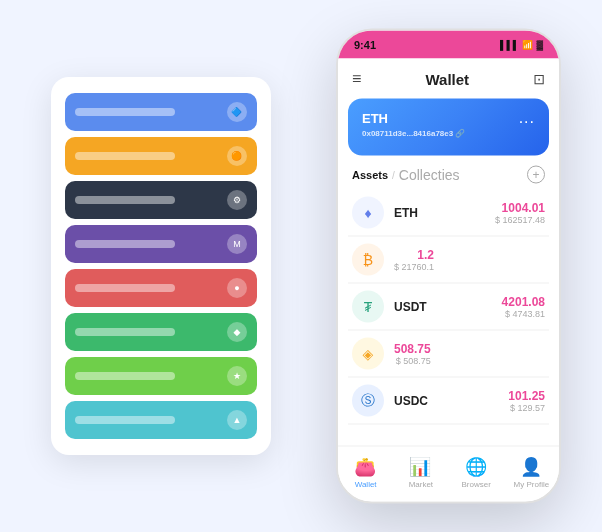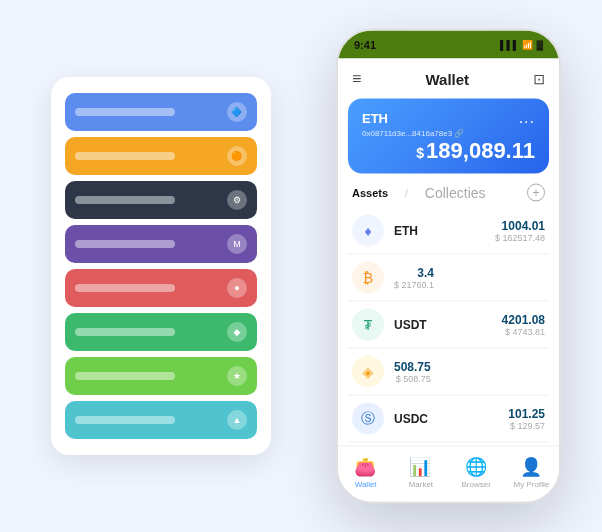--- a/index.html
+++ b/index.html
@@ -93,21 +93,21 @@
       box-shadow: 0 20px 60px rgba(0,0,0,0.18);
       overflow: hidden;
       z-index: 2;
       border: 2px solid #e0e0e0;
       display: flex;
       flex-direction: column;
     }
 
     .phone-status-bar {
       height: 28px;
-      background: #4d7c0f;
+      background: #ec4899;
       display: flex;
       align-items: center;
       justify-content: space-between;
       padding: 0 16px;
       flex-shrink: 0;
     }
 
     .status-time {
       font-size: 11px;
       font-weight: 600;
@@ -174,21 +174,22 @@
     }
 
     .eth-card-dots {
       font-size: 16px;
       letter-spacing: 1px;
     }
 
     .eth-card-address {
       font-size: 8px;
       color: rgba(255,255,255,0.8);
-      margin-bottom: 0;
+      margin-bottom: 8px;
+      font-weight: bold;
     }
 
     .eth-card-balance {
       font-size: 22px;
       font-weight: 700;
       text-align: right;
     }
 
     .eth-card-balance .dollar {
       font-size: 14px;
@@ -200,21 +201,21 @@
       display: flex;
       justify-content: space-between;
       align-items: center;
       padding: 2px 14px 6px;
       flex-shrink: 0;
     }
 
     .assets-tabs {
       display: flex;
       align-items: center;
-      gap: 17px;
+      gap: 4px;
     }
 
     .assets-tab-active {
       font-size: 11px;
       font-weight: 600;
       color: #111;
     }
 
     .assets-tab-sep {
       font-size: 10px;
@@ -283,21 +284,21 @@
       color: #222;
     }
 
     .asset-values {
       text-align: right;
     }
 
     .asset-amount {
       font-size: 12px;
       font-weight: 600;
-      color: #0c4a6e;
+      color: #ec4899;
     }
 
     .asset-usd {
       font-size: 9px;
       color: #aaa;
     }
 
     
     .phone-nav {
       height: 56px;
@@ -393,23 +394,20 @@
       <span class="header-title">Wallet</span>
       <span class="header-scan">⊡</span>
     </div>
 
     <div class="eth-card">
       <div class="eth-card-top">
         <span class="eth-card-label">ETH</span>
         <span class="eth-card-dots">...</span>
       </div>
       <div class="eth-card-address">0x08711d3e...8416a78e3  🔗</div>
-      <div class="eth-card-balance">
-        <span class="dollar">$</span><span>189,089.11</span>
-      </div>
     </div>
 
     <div class="assets-header">
       <div class="assets-tabs">
         <span class="assets-tab-active">Assets</span>
         <span class="assets-tab-sep">/</span>
         <span class="assets-tab-inactive">Collecties</span>
       </div>
       <div class="assets-add">
         <span>+</span>
@@ -425,21 +423,21 @@
         </div>
         <div class="asset-values">
           <div class="asset-amount">1004.01</div>
           <div class="asset-usd">$ 162517.48</div>
         </div>
       </div>
 
       <div class="asset-row">
         <div class="asset-icon asset-icon-imbtc">₿</div>
         <div class="asset-values">
-          <div class="asset-amount">3.4</div>
+          <div class="asset-amount">1.2</div>
           <div class="asset-usd">$ 21760.1</div>
         </div>
       </div>
 
       <div class="asset-row">
         <div class="asset-icon asset-icon-usdt">₮</div>
         <div class="asset-info">
           <div class="asset-name">USDT</div>
         </div>
         <div class="asset-values">

